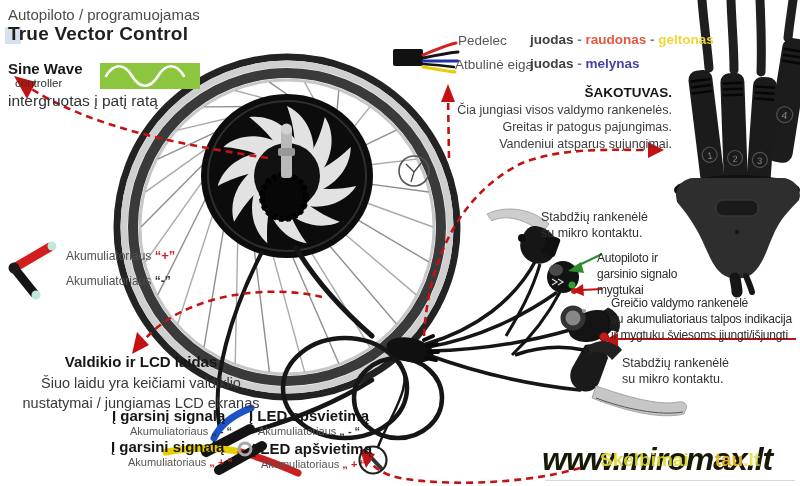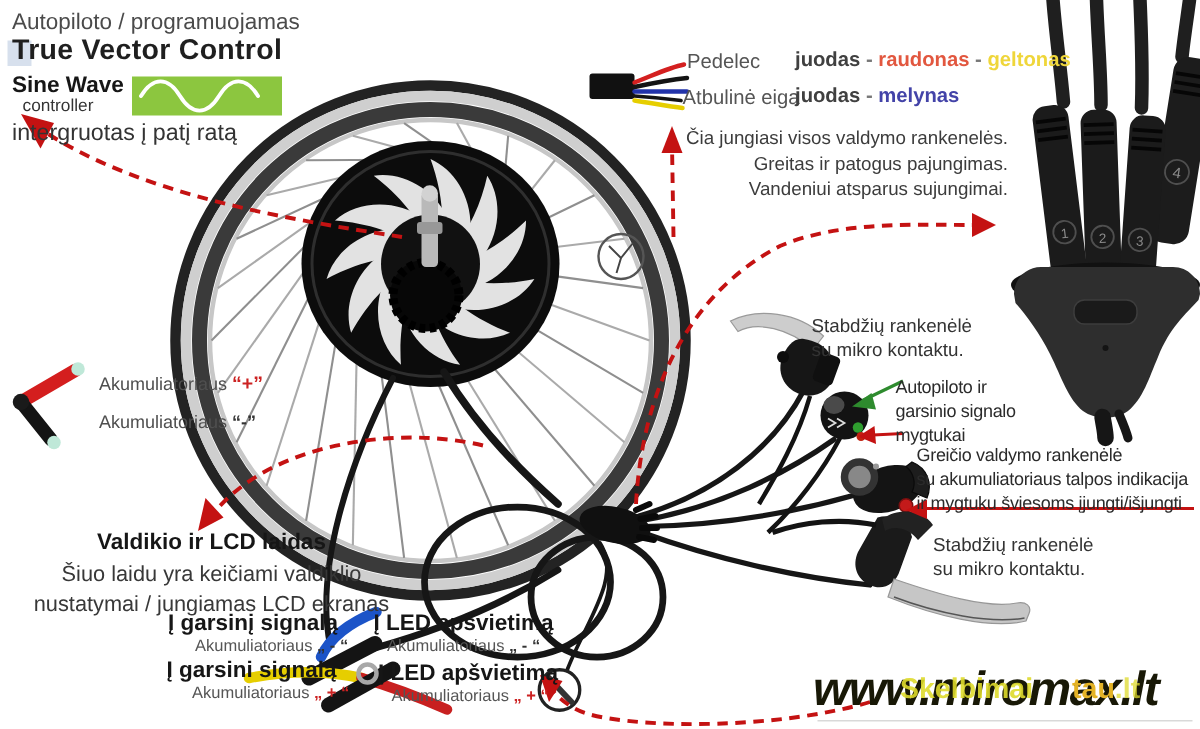--- a/index.html
+++ b/index.html
@@ -255,38 +255,39 @@
       <path d="M 602,289 L 582,290" stroke="#C41212" stroke-width="2" fill="none"></path>
       <polygon points="572,291 583,284 584,296" fill="#C41212"></polygon>
     </g>
   </svg>
 
   <div class="artifact"></div>
 
   <div class="t" style="left:8px;top:6px;">
     <div class="gray1">Autopiloto / programuojamas</div>
     <div class="big-bold">True Vector Control</div>
-    <div class="sine-row" style="margin-top:4px;">
+    <div class="sine-row" style="margin-top:16px;justify-content:space-between;">
       <div class="sine-label">
         <div class="sw">Sine Wave</div>
         <div class="ctl">controller</div>
       </div>
       <svg class="greenbox" viewBox="0 0 100 26">
         <path d="M 6,13 C 14,0 24,0 32,13 C 40,26 50,26 58,13 C 66,0 76,0 84,13" stroke="#fff" stroke-width="2.6" fill="none" stroke-linecap="round"></path>
       </svg>
     </div>
     <div class="integrated">intergruotas į patį ratą</div>
   </div>
 
   <div class="t ped-label" style="left:458px;top:33px;">Pedelec</div>
   <div class="t ped-label" style="left:455px;top:57px;">Atbulinė eiga</div>
   <div class="t combo" style="left:530px;top:32px;"><span class="k">juodas</span><span class="sep"> - </span><span class="red">raudonas</span><span class="sep"> - </span><span class="yel">geltonas</span></div>
   <div class="t combo" style="left:530px;top:56px;"><span class="k">juodas</span><span class="sep"> - </span><span class="blu">melynas</span></div>
 
   <div class="t sak" style="right:128px;top:84px;">
+    <div class="ttl">ŠAKOTUVAS.</div>
     <div>Čia jungiasi visos valdymo rankenelės.</div>
     <div>Greitas ir patogus pajungimas.</div>
     <div>Vandeniui atsparus sujungimai.</div>
   </div>
 
   <div class="t batt" style="left:66px;top:248px;"><span>Akumuliatoriaus</span> <span class="plus">“+”</span></div>
   <div class="t batt" style="left:66px;top:274px;"><span>Akumuliatoriaus</span> <span class="minus">“-”</span></div>
 
   <div class="t ctrl-cable" style="left:22px;top:352px;">
     <div class="ttl">Valdikio ir LCD laidas</div>

